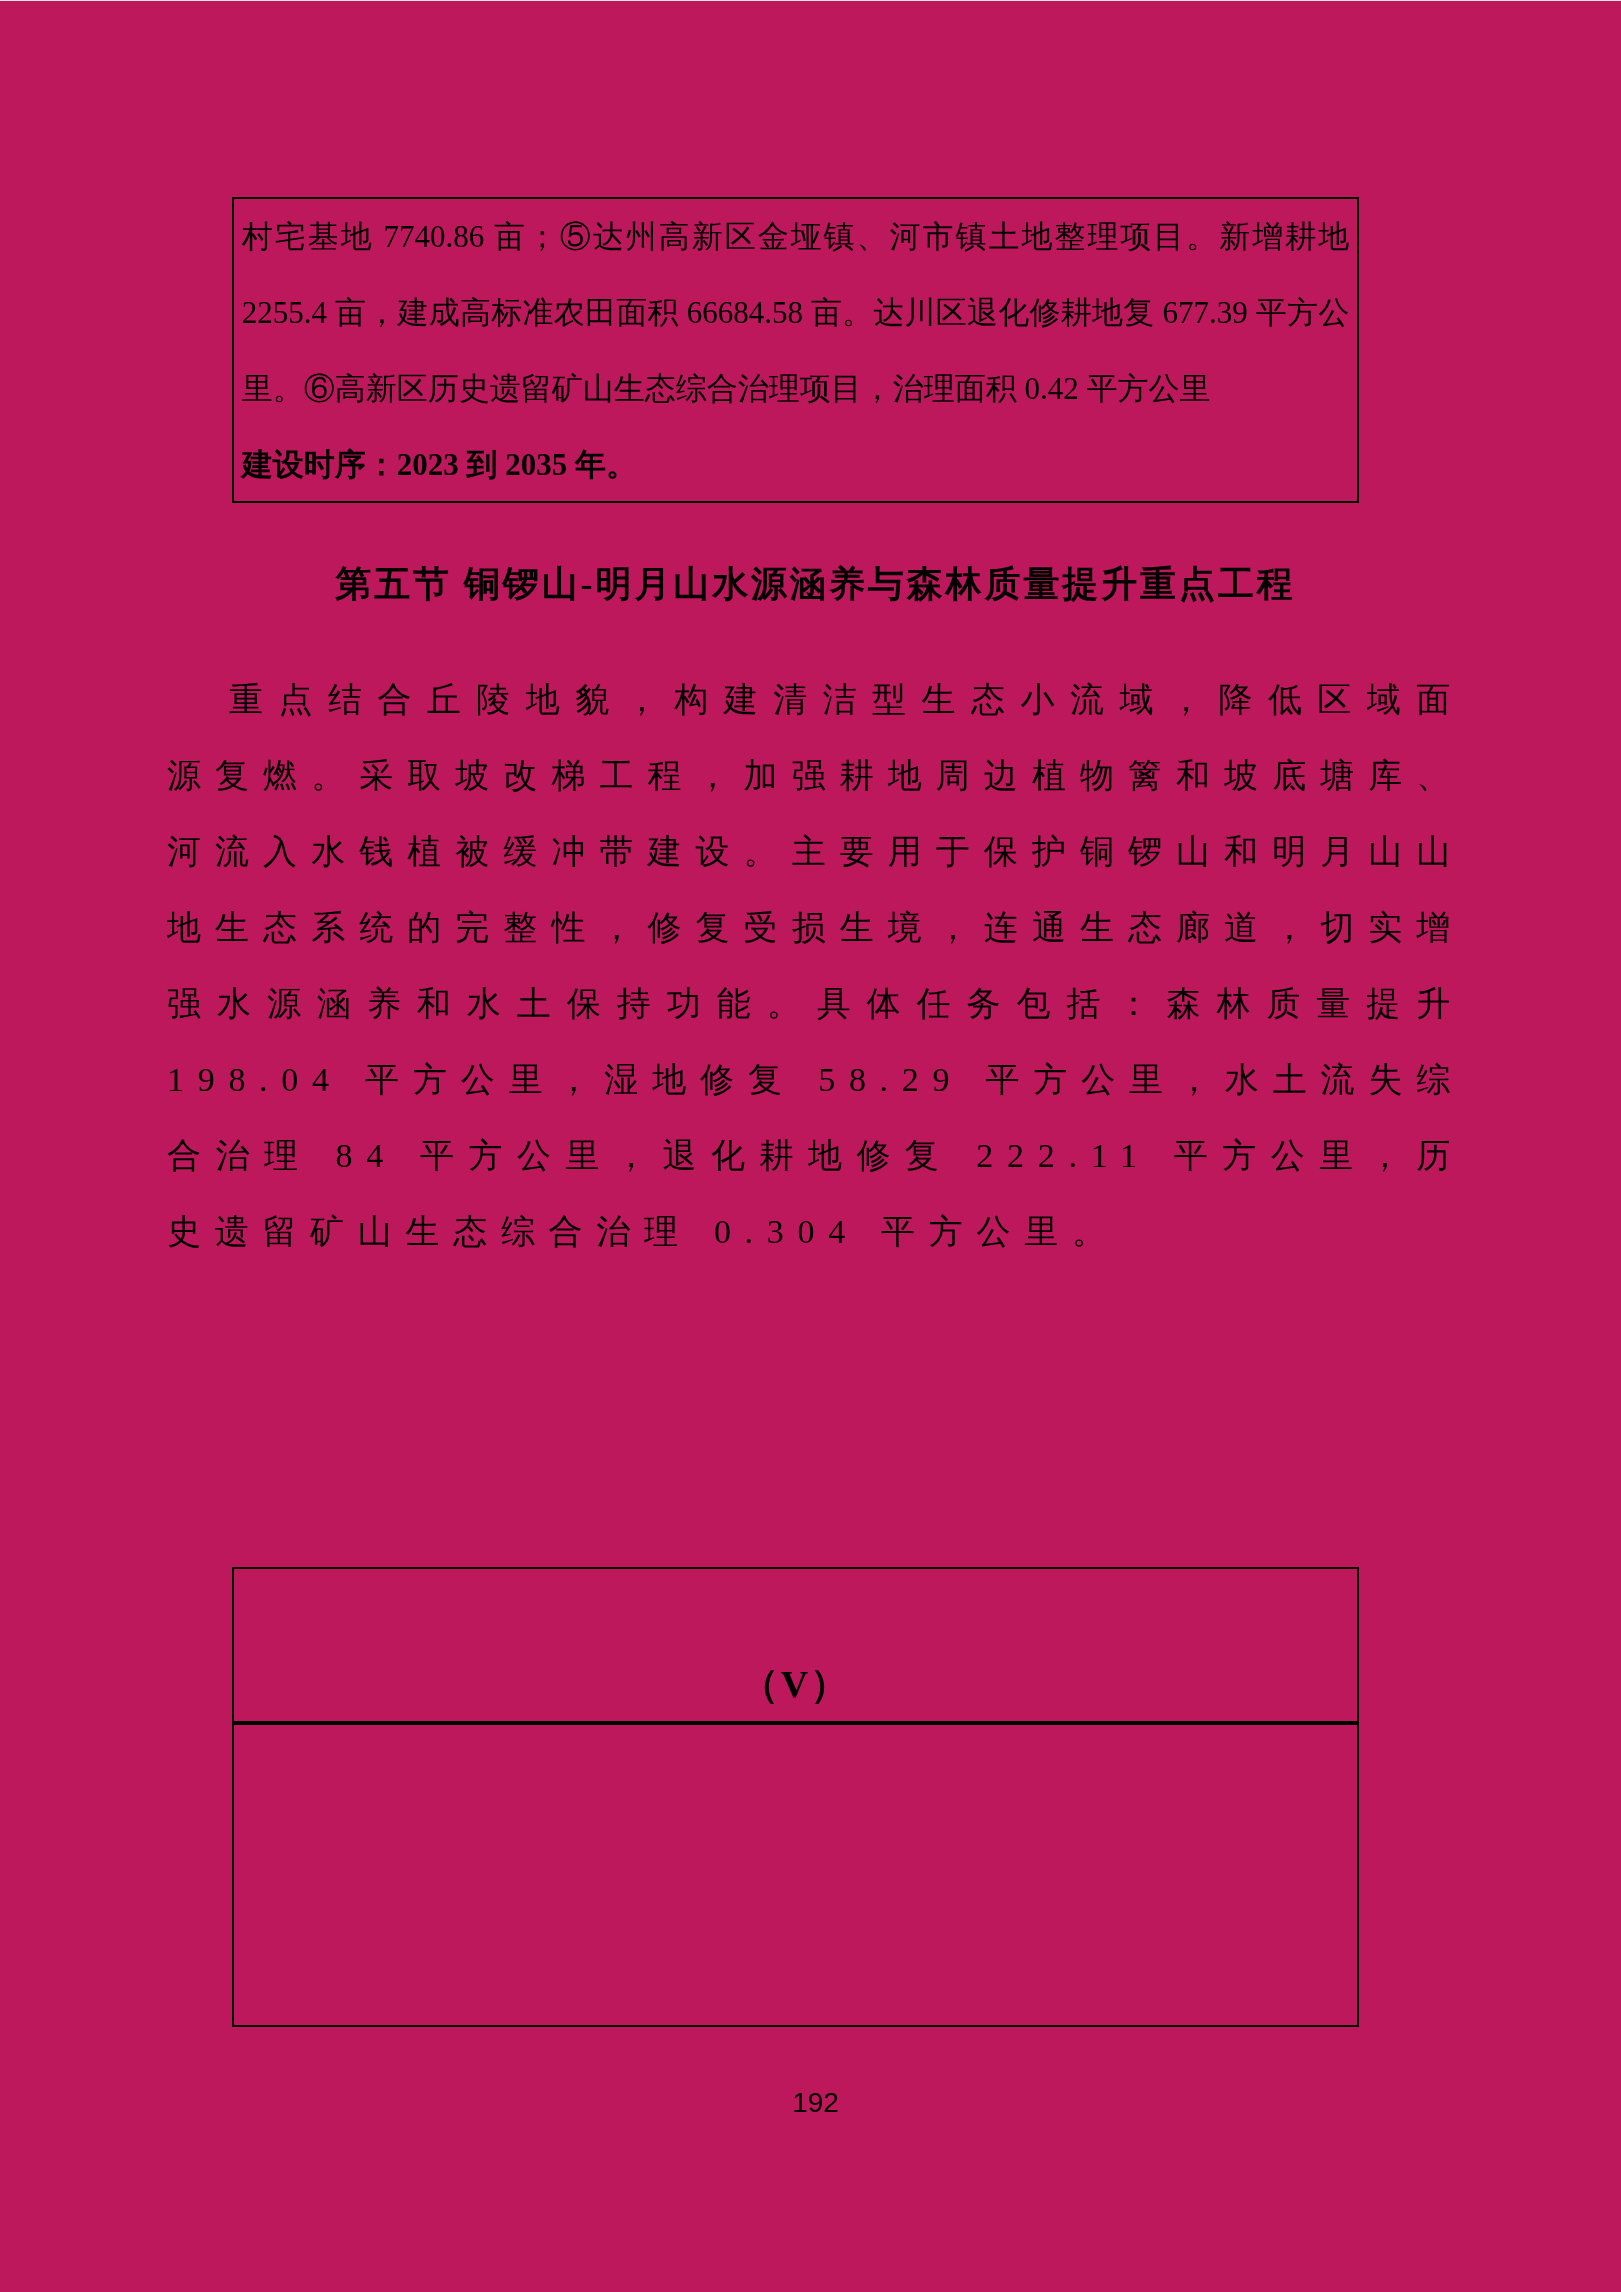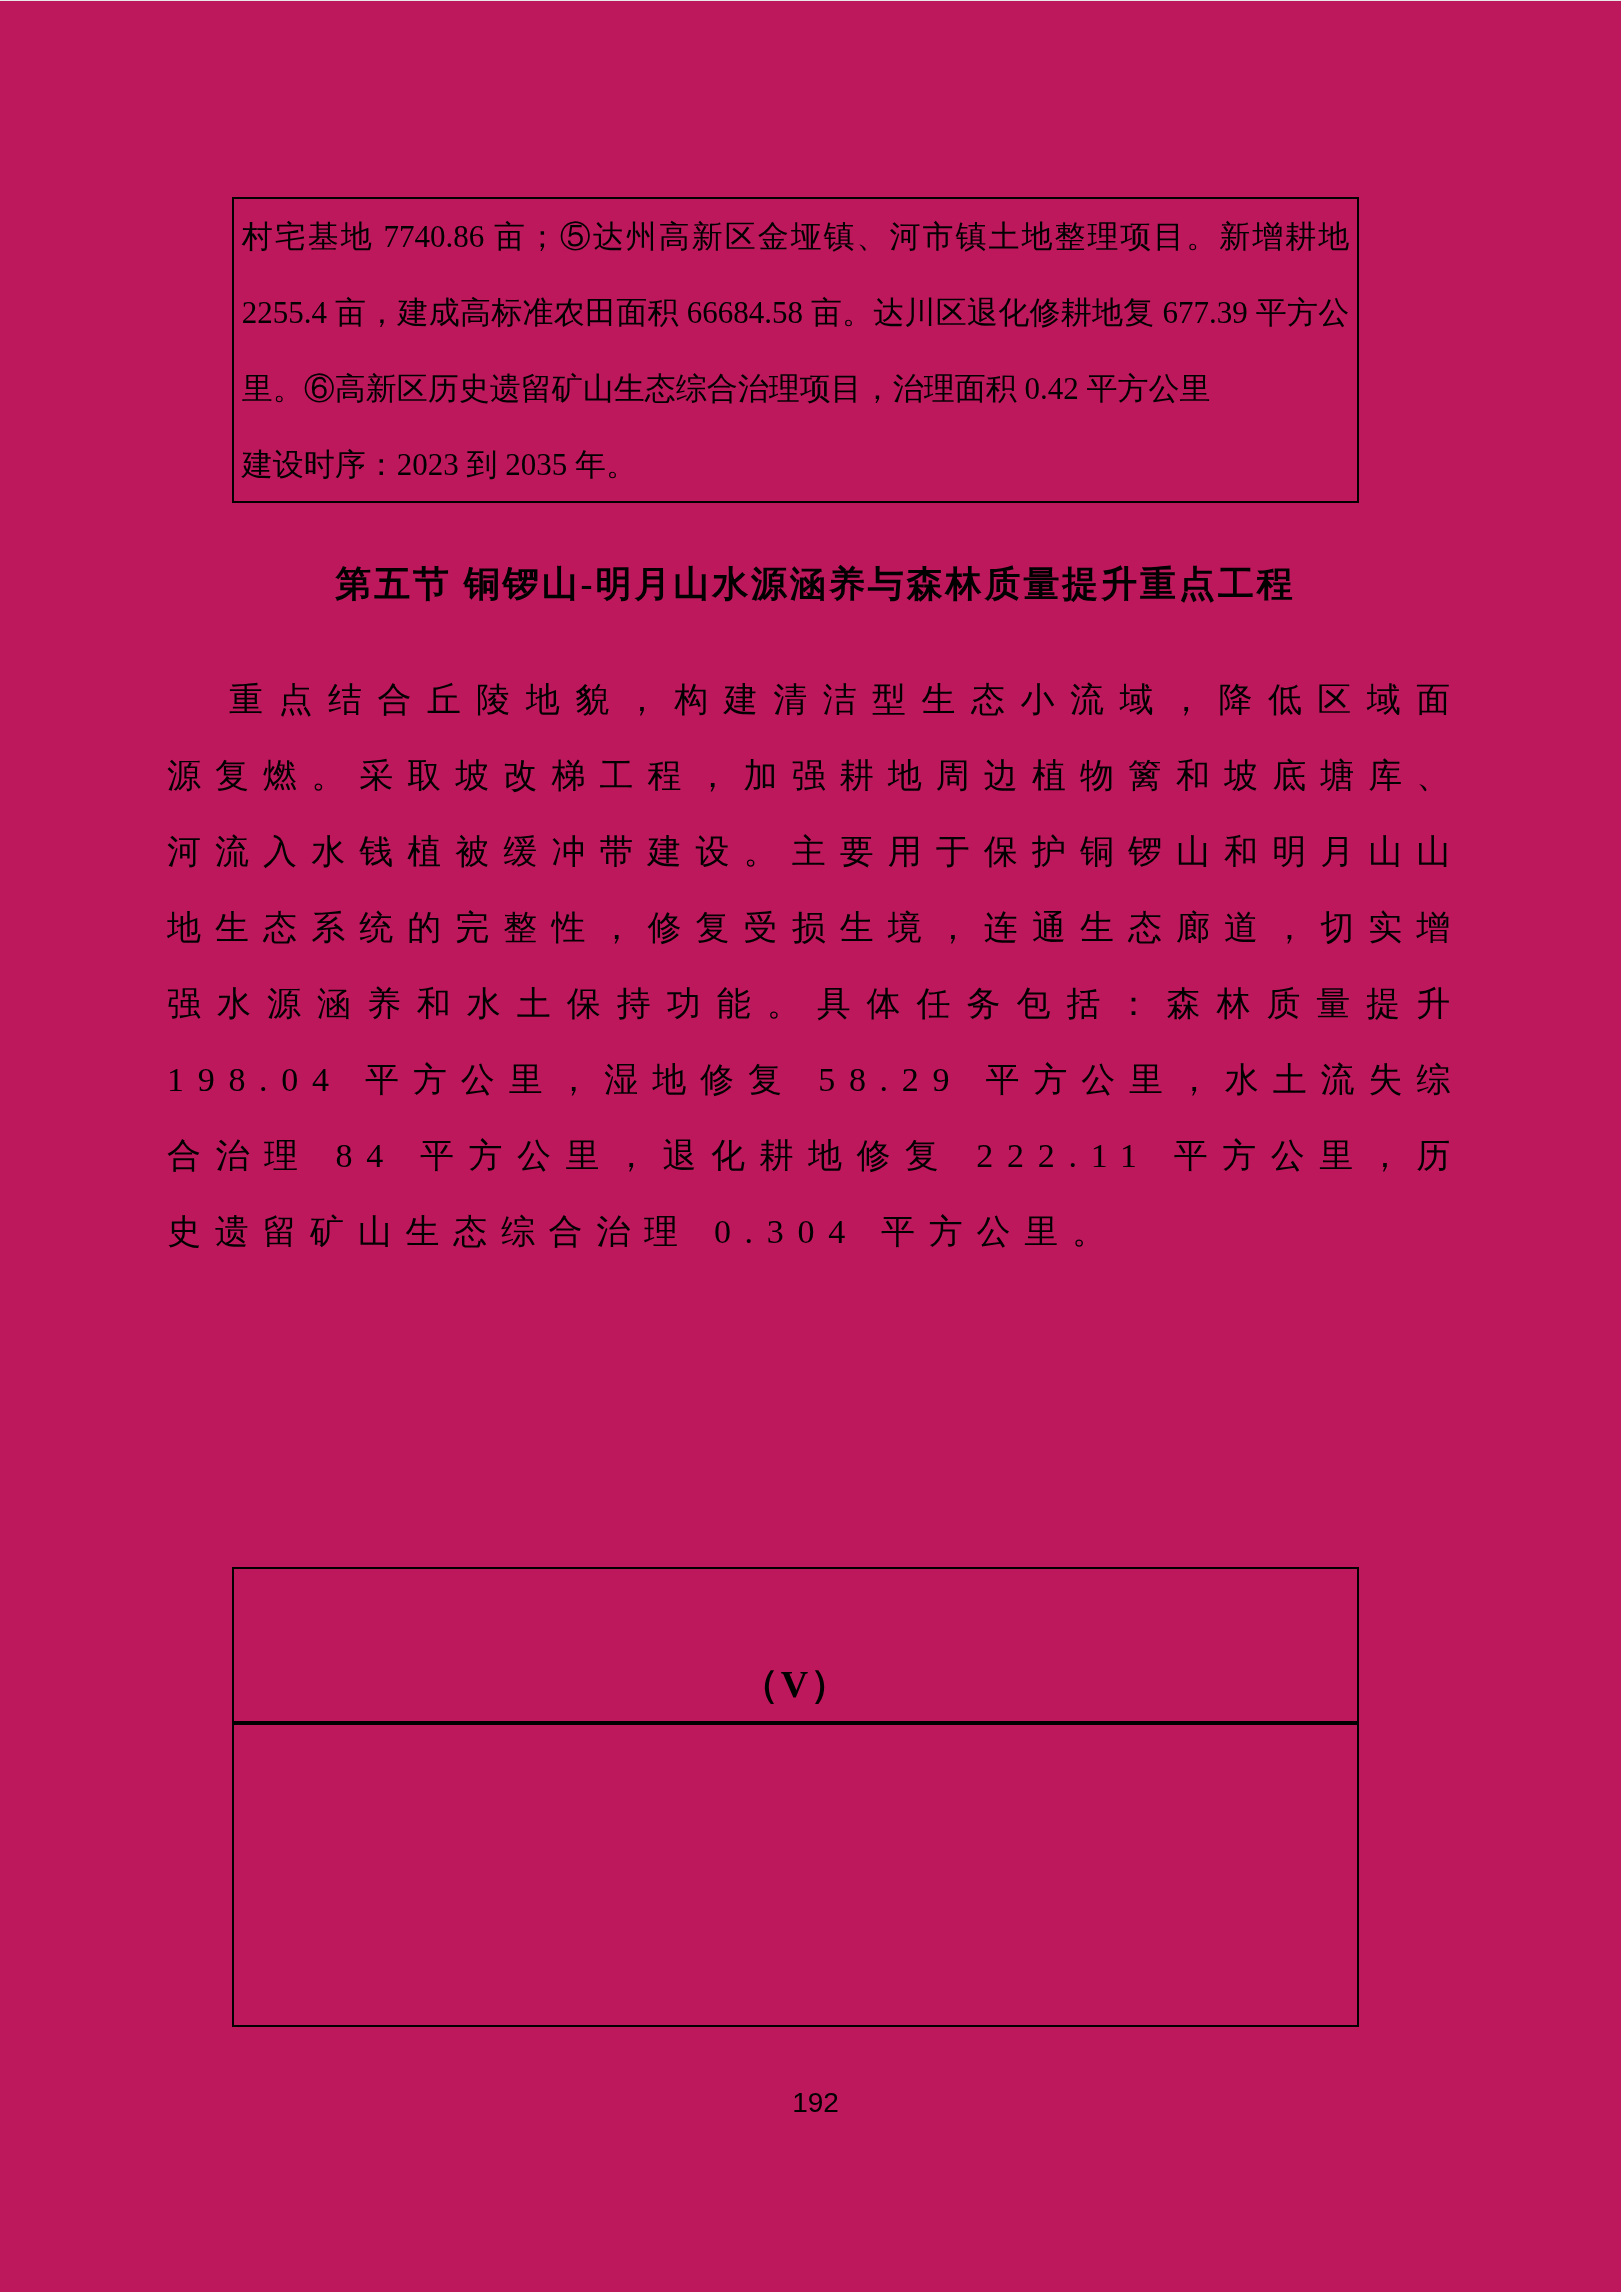--- a/index.html
+++ b/index.html
@@ -17,21 +17,21 @@
   
   .top-box {
     position:absolute; left:232px; top:196px;
     width:1127px; height:306px;
     border:2.9px solid #000;
     box-sizing:border-box;
     padding:0 7.8px;
     font-size:31px; line-height:76px;
   }
   .top-box .flow { text-align:justify; margin:0; }
-  .top-box .period { font-weight:normal; display:block; }
+  .top-box .period { font-weight:bold; display:block; }
 
   
   .section-heading {
     position:absolute; left:0; top:537px; width:100%;
     text-align:center;
     font-size:36px; font-weight:bold; letter-spacing:2.9px;
     line-height:93px; margin:0;
   }
 
   

